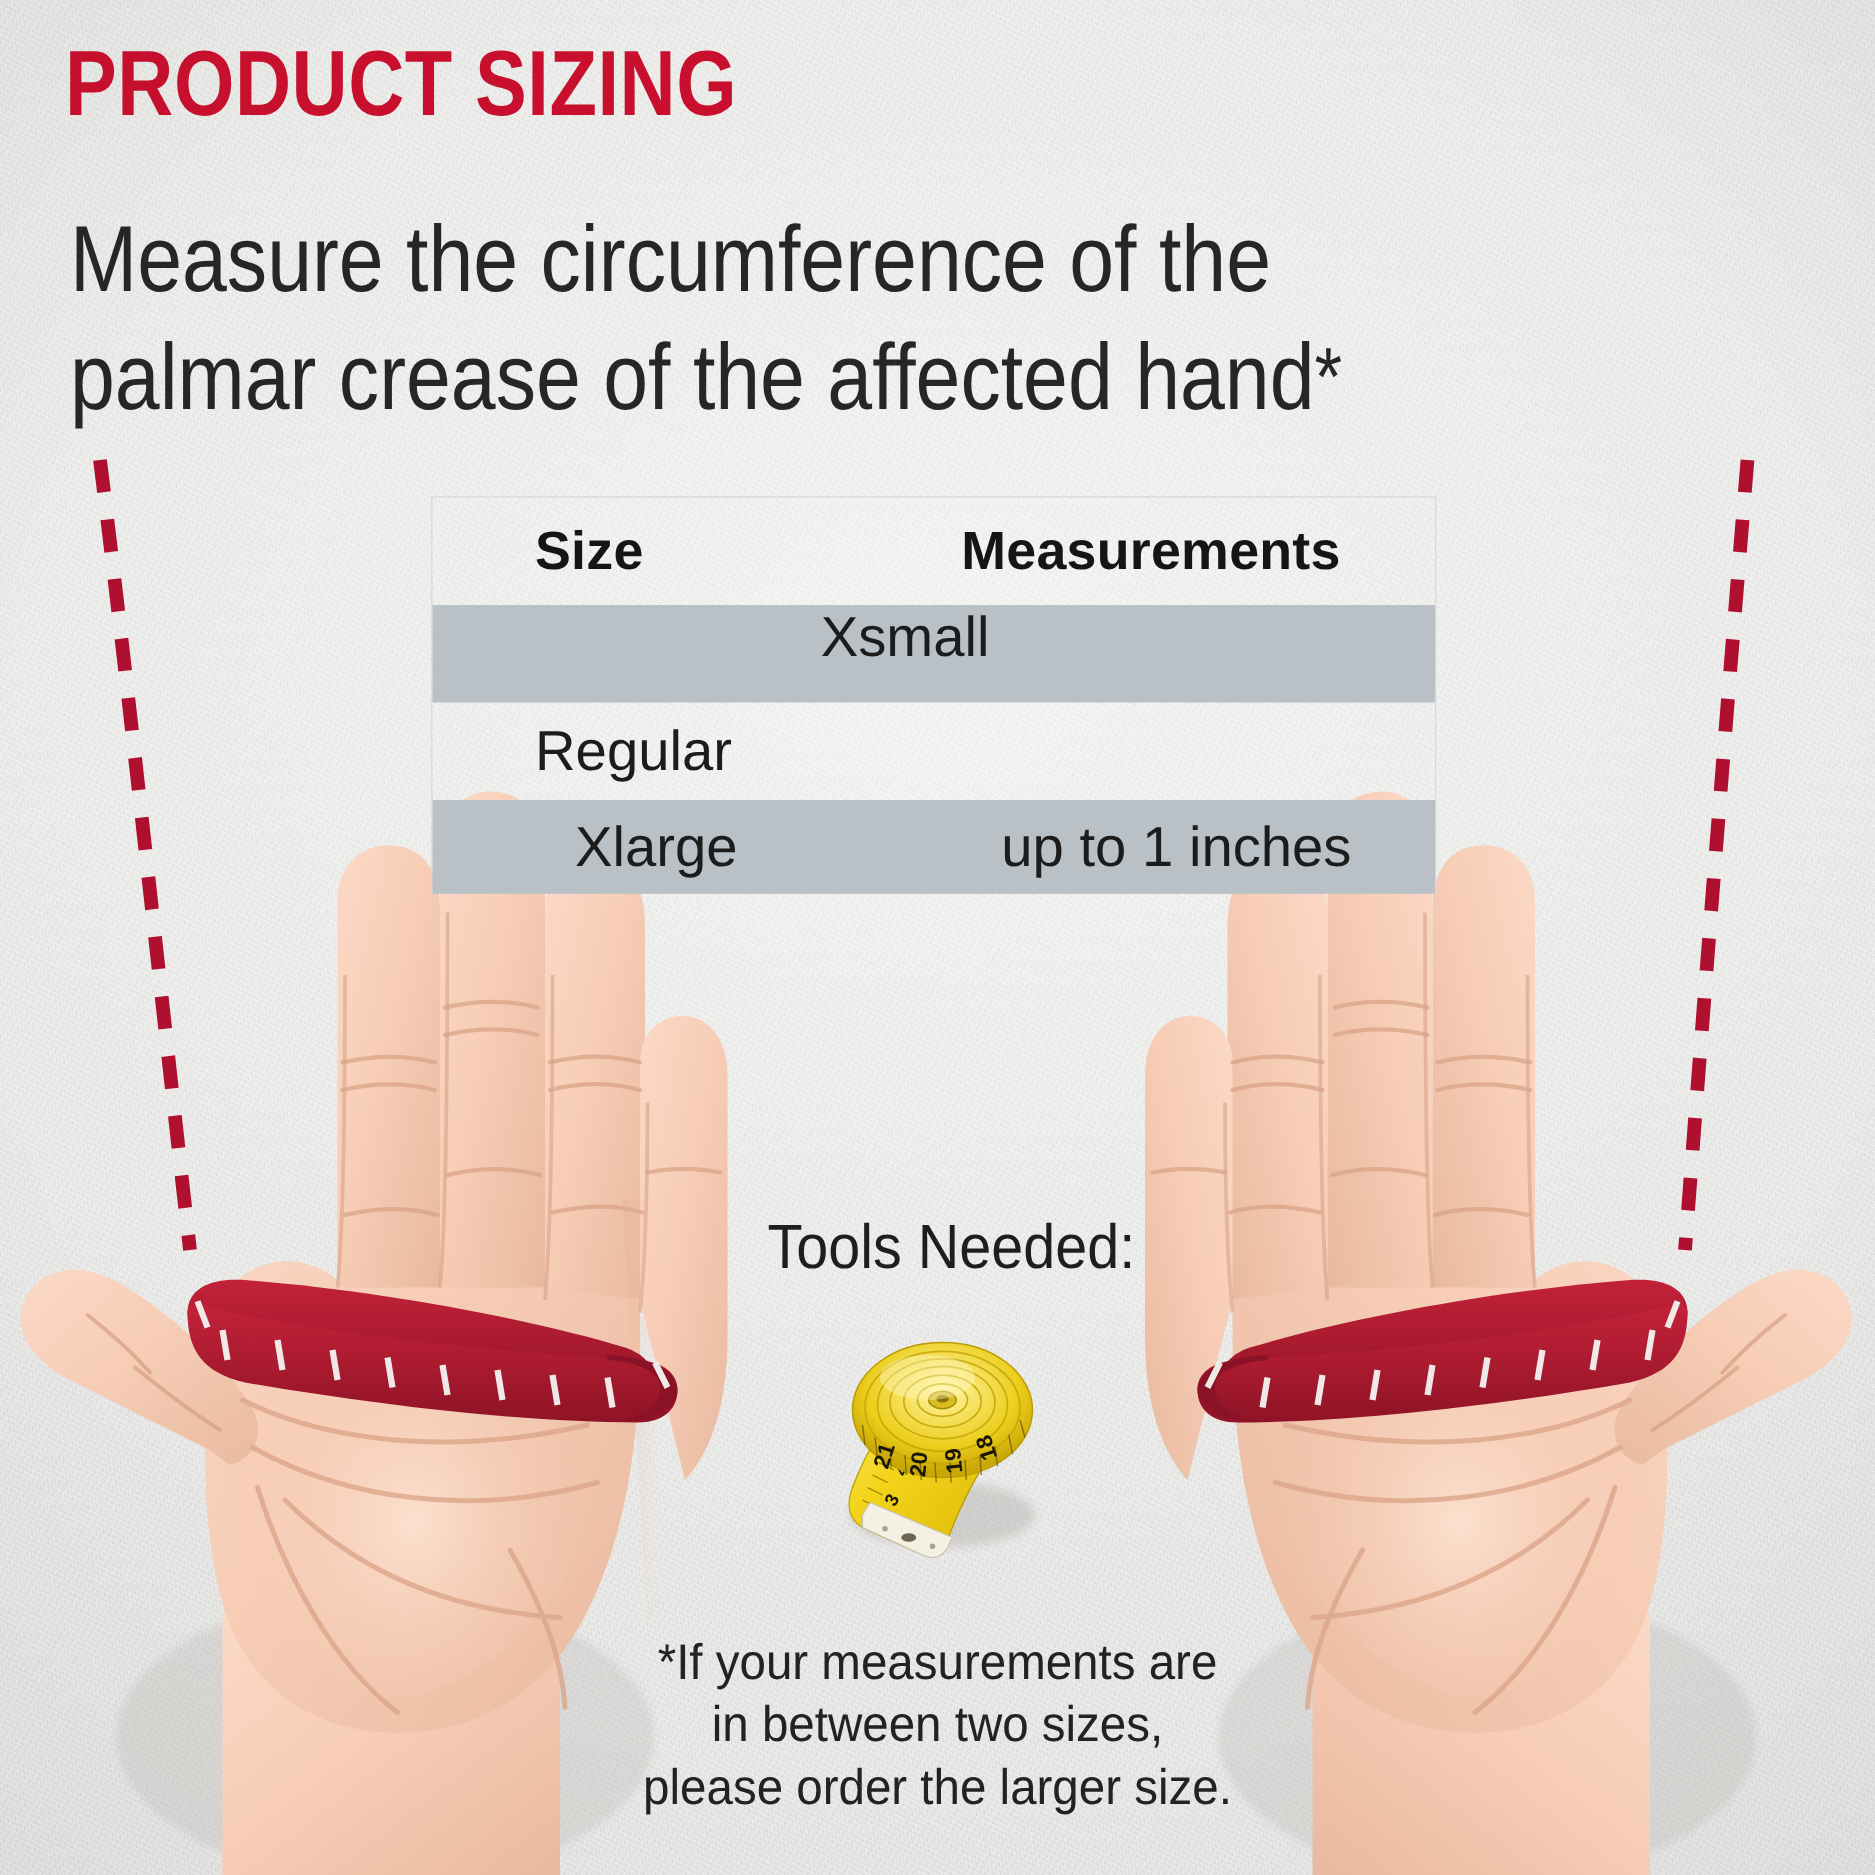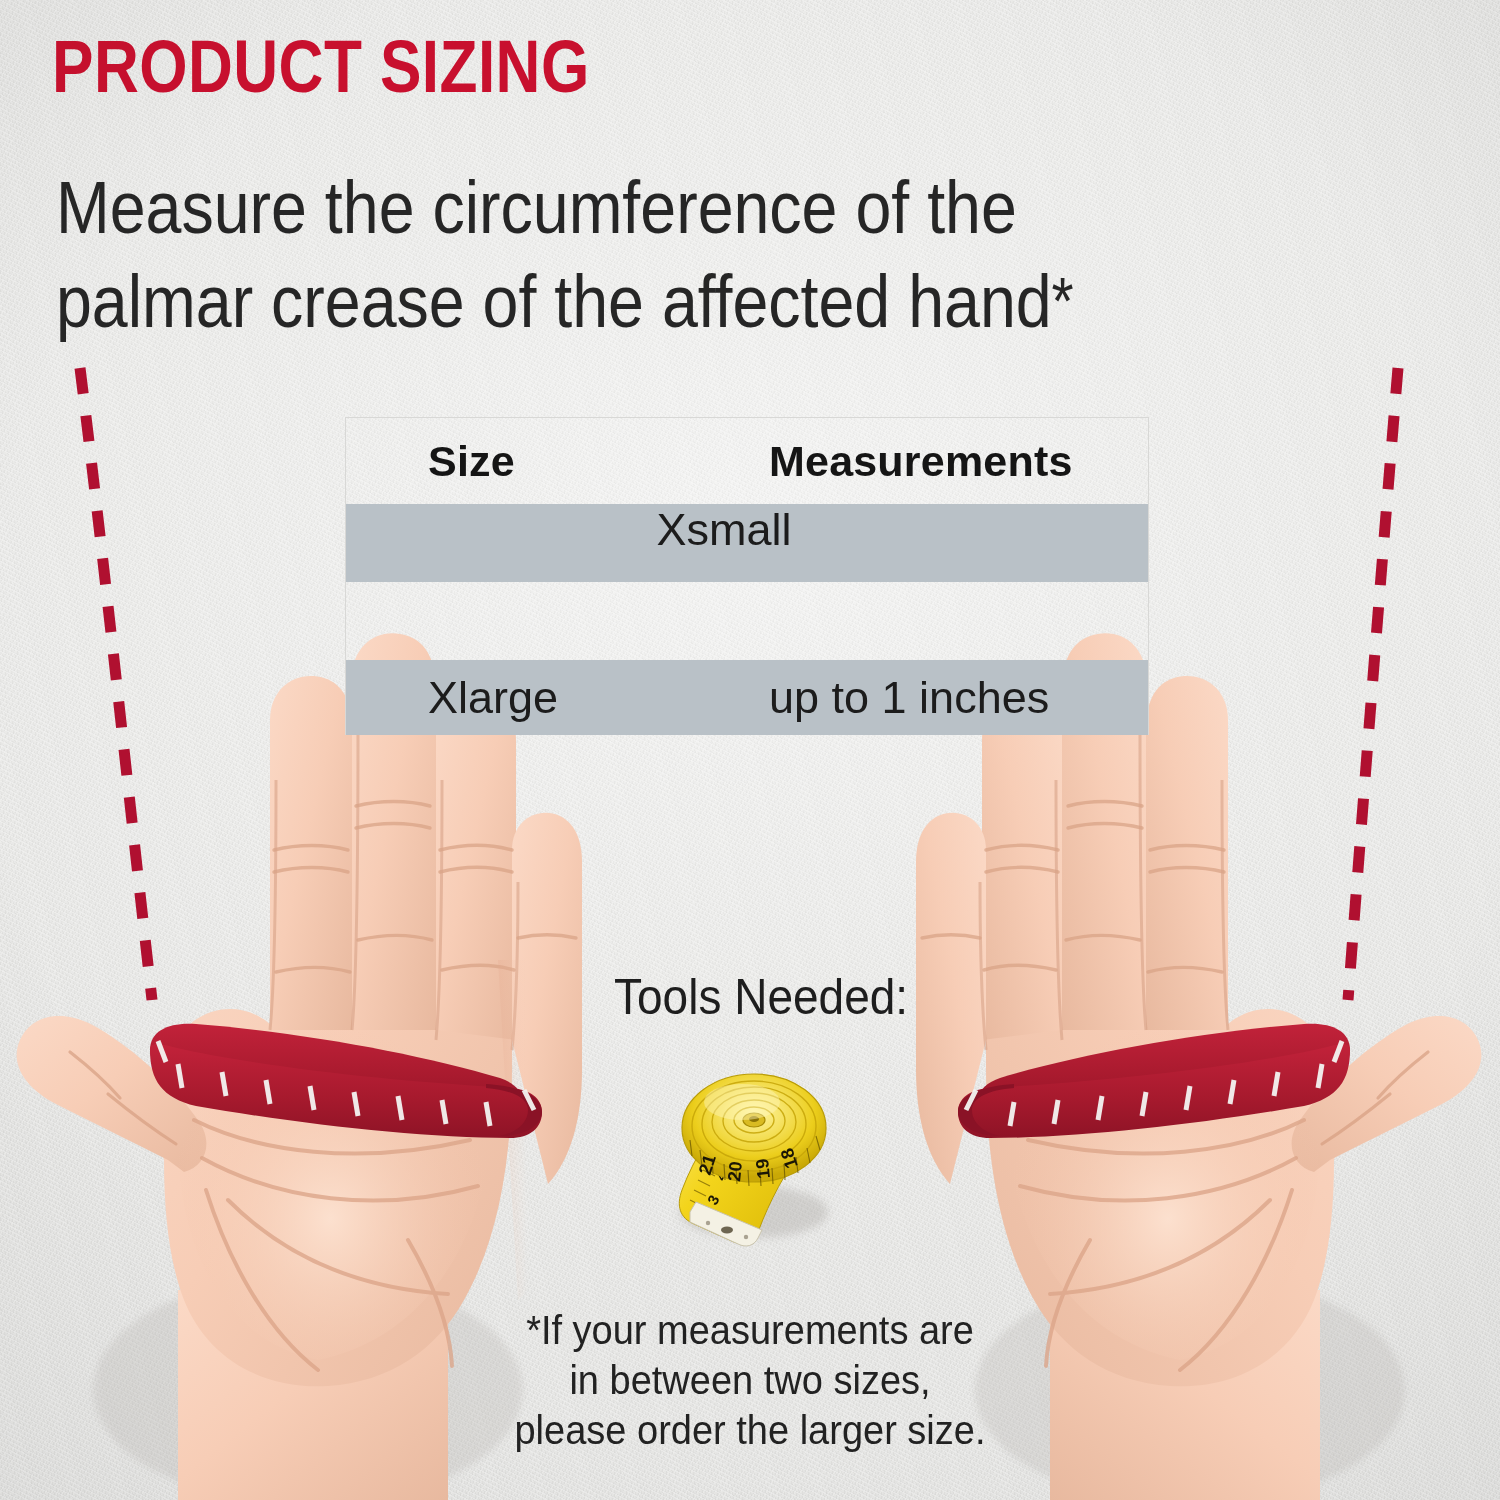--- a/index.html
+++ b/index.html
@@ -43,30 +43,30 @@
     color:#262626;
     font-size:75px;line-height:94px;
     font-weight:400;
     transform:scaleX(.86);transform-origin:left top;
     white-space:nowrap;
   }
   .subtitle .star{font-size:66px;vertical-align:top;}
 
   
   #sizing-table{
-    position:absolute;left:345px;top:417px;width:804px;height:318px;
+    position:absolute;left:345px;top:397px;width:804px;height:318px;
     border:1px solid #d8d8d6;
     box-sizing:border-box;
     z-index:6;
   }
   .trow{display:flex;align-items:center;box-sizing:border-box;}
   .trow.head{height:86px;background:transparent;}
   .trow.r0{height:78px;background:#b9c1c7;flex-direction:column;}
   .trow.r1{height:78px;background:transparent;}
-  .trow.r2{height:75px;background:#b9c1c7;}
+  .trow.r2{height:75px;background:#b9c1c7;padding-left:32px;}
   .cell-size{width:345px;padding-left:82px;box-sizing:border-box;}
   .cell-meas{flex:1;padding-left:78px;box-sizing:border-box;}
   .trow.head .cell-size,.trow.head .cell-meas{
     font-weight:bold;font-size:43px;color:#151515;letter-spacing:.2px;
   }
   .trow:not(.head) .cell-size,.trow:not(.head) .cell-meas{
     font-weight:400;font-size:45px;color:#1c1c1c;
   }
 
   
@@ -362,20 +362,21 @@
 
   <div id="sizing-table">
     <div class="trow head">
       <div class="cell-size">Size</div>
       <div class="cell-meas">Measurements</div>
     </div>
     <div class="trow r0">
       <div class="cell-size">Xsmall</div>
     </div>
     <div class="trow r1">
+      <div class="cell-size">Regular</div>
     </div>
     <div class="trow r2">
       <div class="cell-size">Xlarge</div>
       <div class="cell-meas">up to 1 inches</div>
     </div>
   </div>
 
   <div class="tools-label">Tools Needed:</div>
 
   <div id="tape-measure">

